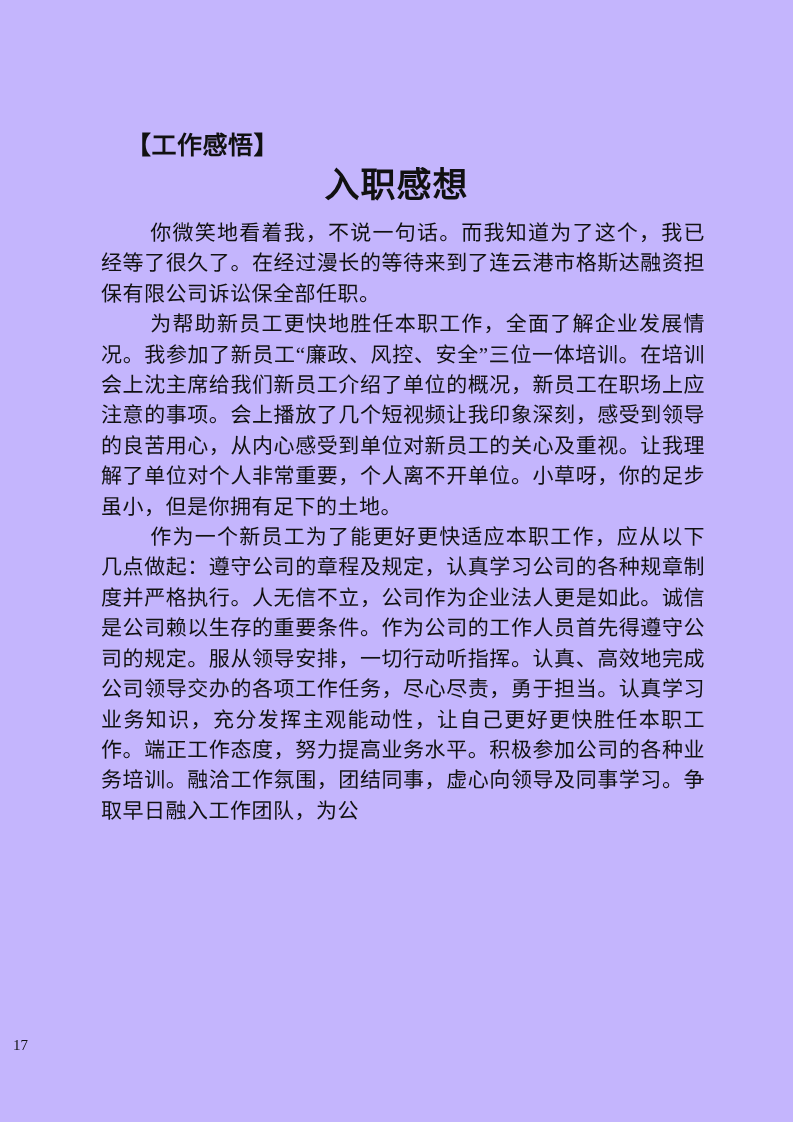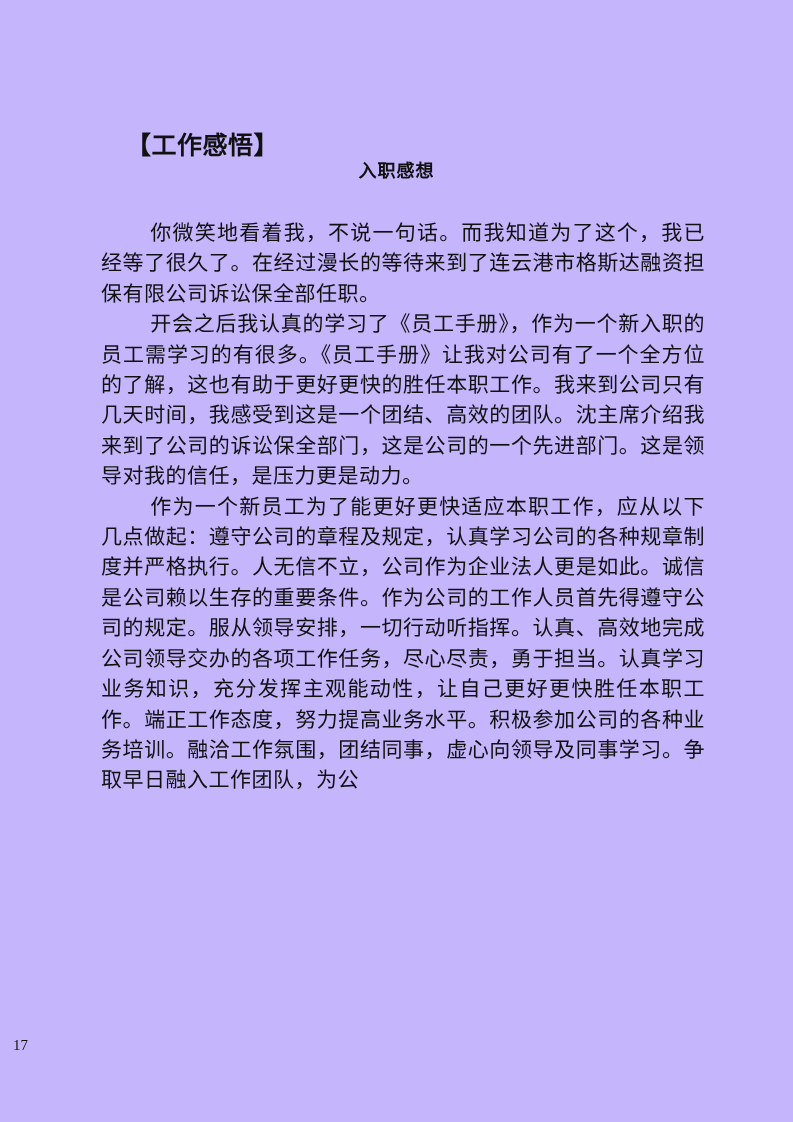--- a/index.html
+++ b/index.html
@@ -26,21 +26,21 @@
     letter-spacing: 0.5px;
     font-family: "Liberation Serif", "DejaVu Serif", serif;
     white-space: nowrap;
   }
   .page-title {
     position: absolute;
     left: 0;
     top: 156px;
     width: 100%;
     text-align: center;
-    font-size: 18px;
+    font-size: 35px;
     font-weight: bold;
     letter-spacing: 1px;
     font-family: "Liberation Sans", "DejaVu Sans", sans-serif;
   }
   .body-text {
     position: absolute;
     left: 101px;
     top: 218px;
     width: 604px;
     font-size: 21px;
@@ -68,19 +68,19 @@
 <body>
 
 <div class="page">
 
   <div class="section-header">【工作感悟】</div>
 
   <div class="page-title">入职感想</div>
 
   <div class="body-text">
     <p>你微笑地看着我，不说一句话。而我知道为了这个，我已经等了很久了。在经过漫长的等待来到了连云港市格斯达融资担保有限公司诉讼保全部任职。</p>
-    <p>开会之后我认真的学习了《员工手册》，作为一个新入职的员工需学习的有很多。《员工手册》让我对公司有了一个全方位的了解，这也有助于更好更快的胜任本职工作。我来到公司只有几天时间，我感受到这是一个团结、高效的团队。沈主席介绍我来到了公司的诉讼保全部门，这是公司的一个先进部门。这是领导对我的信任，是压力更是动力。</p>
+    <p>为帮助新员工更快地胜任本职工作，全面了解企业发展情况。我参加了新员工“廉政、风控、安全”三位一体培训。在培训会上沈主席给我们新员工介绍了单位的概况，新员工在职场上应注意的事项。会上播放了几个短视频让我印象深刻，感受到领导的良苦用心，从内心感受到单位对新员工的关心及重视。让我理解了单位对个人非常重要，个人离不开单位。小草呀，你的足步虽小，但是你拥有足下的土地。</p>
     <p>作为一个新员工为了能更好更快适应本职工作，应从以下几点做起：遵守公司的章程及规定，认真学习公司的各种规章制度并严格执行。人无信不立，公司作为企业法人更是如此。诚信是公司赖以生存的重要条件。作为公司的工作人员首先得遵守公司的规定。服从领导安排，一切行动听指挥。认真、高效地完成公司领导交办的各项工作任务，尽心尽责，勇于担当。认真学习业务知识，充分发挥主观能动性，让自己更好更快胜任本职工作。端正工作态度，努力提高业务水平。积极参加公司的各种业务培训。融洽工作氛围，团结同事，虚心向领导及同事学习。争取早日融入工作团队，为公</p>
   </div>
 
   <div class="page-number">17</div>
 
 </div>
 
 </body></html>

